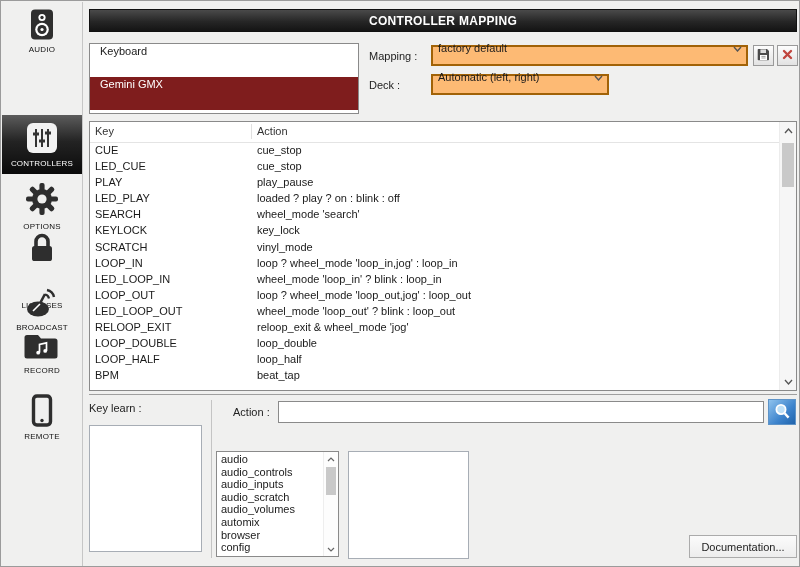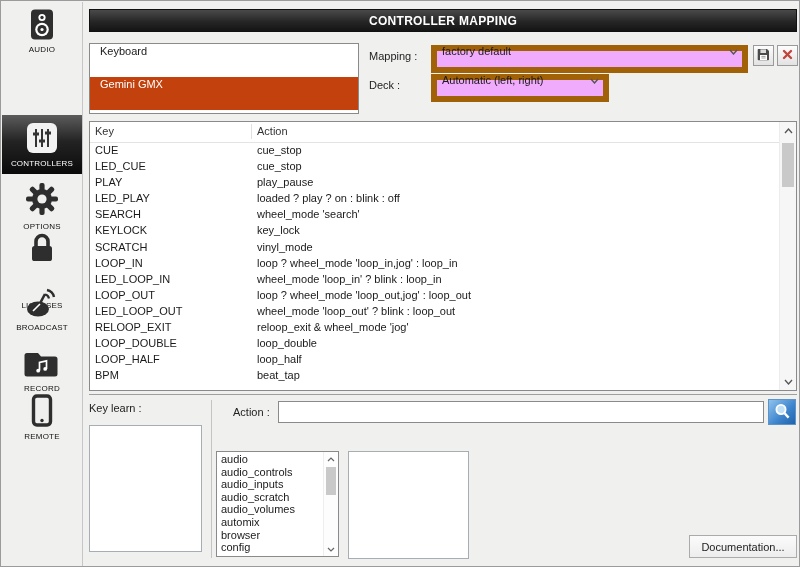--- a/index.html
+++ b/index.html
@@ -13,24 +13,24 @@
   .side-item.selected{background:linear-gradient(180deg,#5c5c5c 0%,#232323 45%,#0a0a0a 100%);}
   .side-item.selected .lbl{color:#fff;}
   
   #titlebar{position:absolute;left:88px;top:8px;width:708px;height:23px;
     background:linear-gradient(180deg,#4a4a4a 0%,#262626 55%,#141414 100%);
     border:1px solid #111;box-sizing:border-box;display:flex;align-items:center;justify-content:center;}
   #titlebar span{color:#fff;font-weight:bold;font-size:12px;letter-spacing:.3px;}
   
   #device-list{position:absolute;left:88px;top:42px;width:270px;height:71px;background:#fff;border:1px solid #8a8a8a;box-sizing:border-box;overflow:hidden;}
   .dev-item{height:33px;line-height:15px;padding-left:10px;cursor:default;}
-  .dev-item.selected{background:#c2410c;color:#fff;}
+  .dev-item.selected{background:#7f1d1d;color:#fff;}
   
   .form-label{position:absolute;color:#222;}
-  .dropdown{position:absolute;height:21px;background:#f0abfc;border:6px solid #a16207;box-sizing:border-box;
+  .dropdown{position:absolute;height:21px;background:#fdba74;border:2px solid #a16207;box-sizing:border-box;
     display:flex;align-items:center;justify-content:space-between;padding:0 4px 16px 5px;cursor:pointer;}
   .chev{flex:0 0 auto;}
   .mini-btn{position:absolute;width:21px;height:21px;background:linear-gradient(180deg,#fdfdfd,#e2e2e2);
     border:1px solid #9a9a9a;box-sizing:border-box;display:flex;align-items:center;justify-content:center;cursor:pointer;}
   
   #map-table{position:absolute;left:88px;top:120px;width:708px;height:270px;background:#fff;border:1px solid #8a8a8a;box-sizing:border-box;}
   #thead{position:absolute;left:0;top:0;right:17px;height:20px;border-bottom:1px solid #e4e4e4;background:#fff;}
   #thead .hk{position:absolute;left:5px;top:3px;color:#333;}
   #thead .ha{position:absolute;left:167px;top:3px;color:#333;}
   #thead .hdiv{position:absolute;left:161px;top:2px;width:1px;height:15px;background:#e0e0e0;}
@@ -130,21 +130,21 @@
             <ellipse cx="14" cy="23" rx="11" ry="7.5" fill="#2e2e2e"></ellipse>
             <line x1="13" y1="23" x2="21" y2="8" stroke="#2e2e2e" stroke-width="2.6"></line>
             <line x1="9" y1="25" x2="16" y2="18" stroke="#fff" stroke-width="1.6"></line>
             <path d="M23 4 a9 9 0 0 1 7 7" stroke="#2e2e2e" stroke-width="2.4" fill="none"></path>
             <path d="M21 8.5 a5 5 0 0 1 4 4" stroke="#2e2e2e" stroke-width="2.2" fill="none"></path>
           </svg>
       </span>
       <span class="lbl">BROADCAST</span>
     </div>
 
-    <div class="side-item" style="top:348px;">
+    <div class="side-item" style="top:330px;">
       <span>
         <svg width="36" height="29" viewBox="0 0 36 29">
             <path d="M3 3 h11 l3 3.5 h14 a2.5 2.5 0 0 1 2.5 2.5 v15 a2.5 2.5 0 0 1 -2.5 2.5 h-28 a2.5 2.5 0 0 1 -2.5 -2.5 v-18.5 a2.5 2.5 0 0 1 2.5 -2.5 z" fill="#2e2e2e"></path>
             <path d="M15.5 20.5 v-8 l7 -1.6 v8" stroke="#fff" stroke-width="1.7" fill="none"></path>
             <circle cx="14.2" cy="20.7" r="1.9" fill="#fff"></circle>
             <circle cx="21.2" cy="18.9" r="1.9" fill="#fff"></circle>
           </svg>
       </span>
       <span class="lbl">RECORD</span>
     </div>

